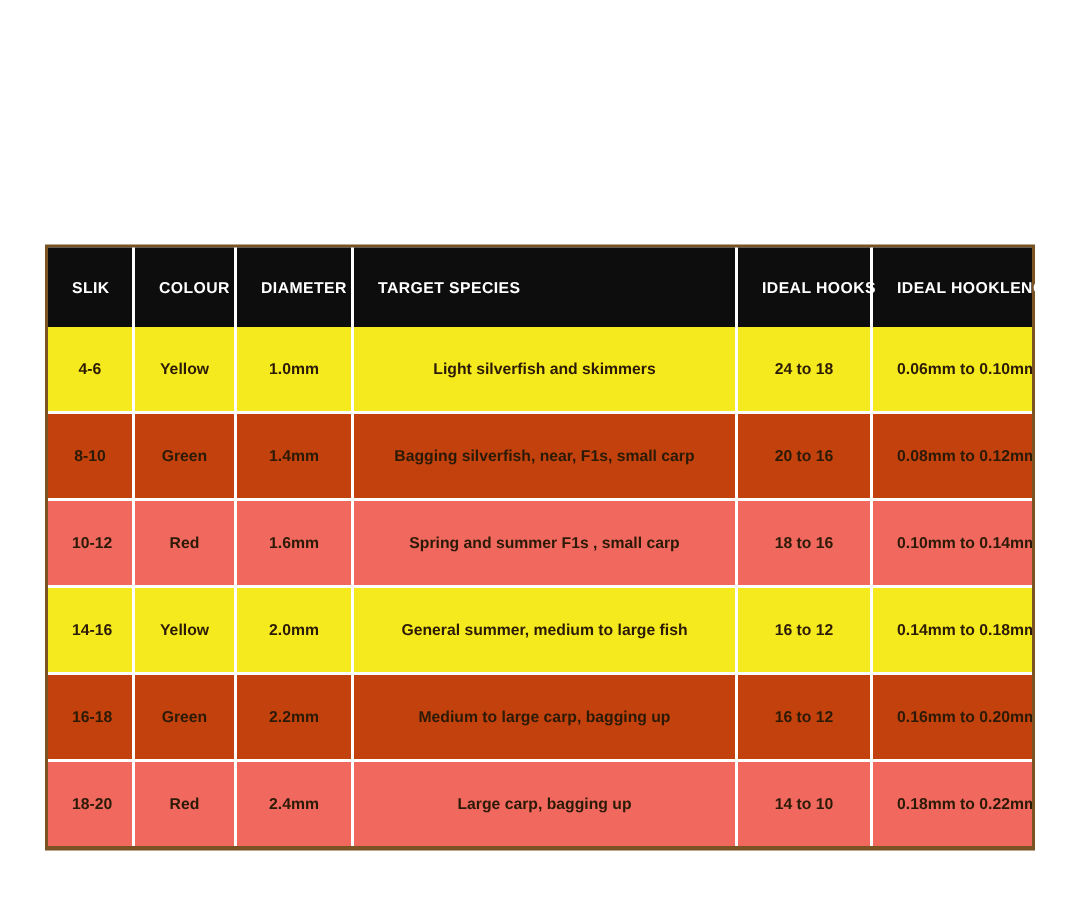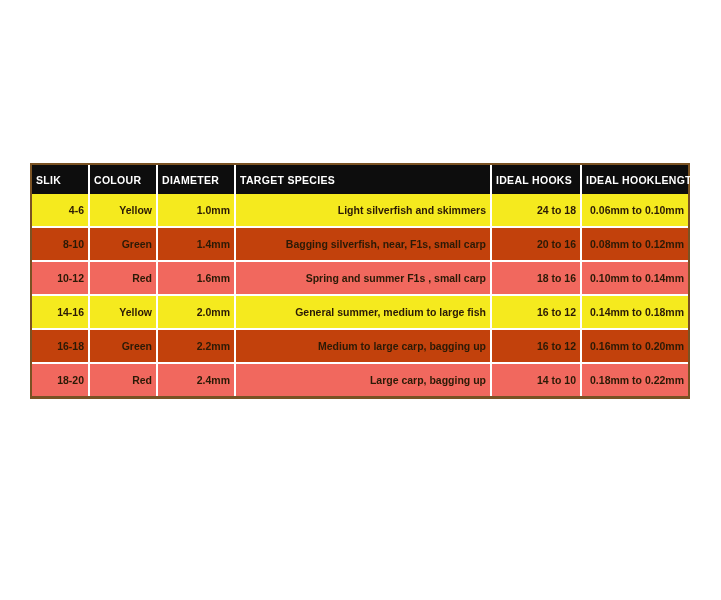--- a/index.html
+++ b/index.html
@@ -27,21 +27,21 @@
 
   table.slik {
     border-collapse: collapse;
     width: 100%;
     table-layout: fixed;
     background: #ffffff;
   }
 
   table.slik th,
   table.slik td {
-    padding: 4px;
+    padding: 16px;
     margin: 0;
     vertical-align: middle;
   }
 
   
   thead tr { height: 21px; }
   thead th {
     background: #0d0d0d;
     color: #ffffff;
     font-size: 10.5px;
@@ -54,21 +54,21 @@
     height: 21px;
   }
   thead th.last { border-right: none; }
 
   
   tbody tr { height: 24px; }
   tbody td {
     font-size: 10.5px;
     font-weight: bold;
     color: #2b1a06;
-    text-align: right;
+    text-align: center;
     padding: 0 2px 0 7px;
     border-right: 2px solid #ffffff;
     border-bottom: 2px solid #ffffff;
     white-space: nowrap;
     overflow: hidden;
     height: 24px;
   }
   tbody td.last { border-right: none; }
   tbody tr:last-child td { border-bottom: none; }
 

